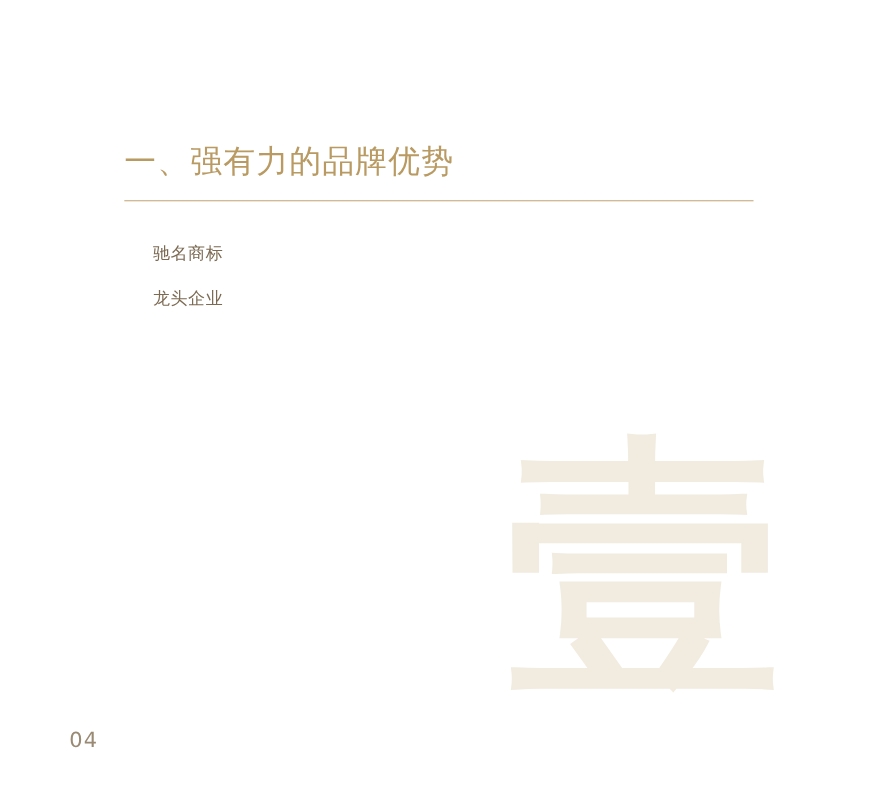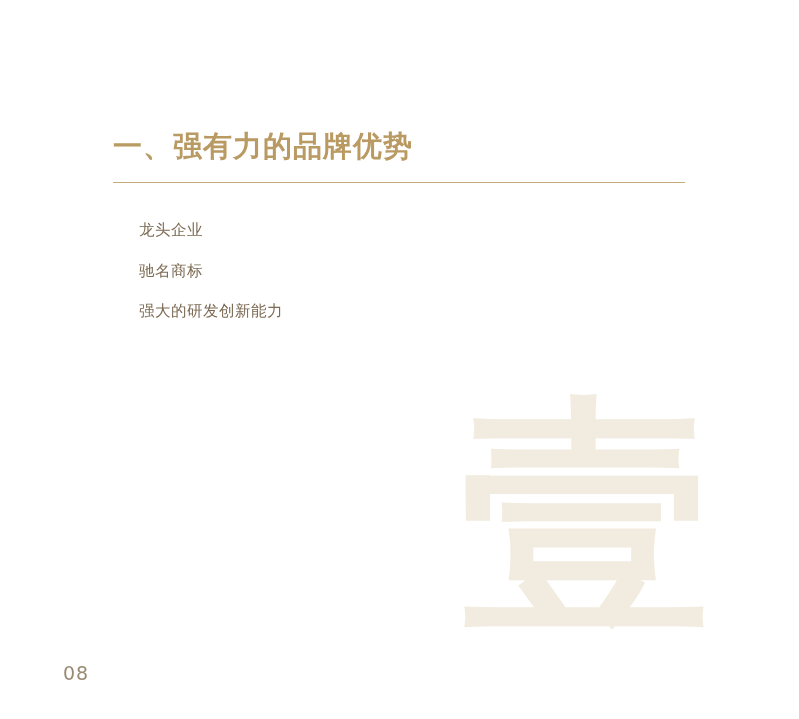--- a/index.html
+++ b/index.html
@@ -35,21 +35,21 @@
   }
   .title-block {
     position: absolute;
     left: 113px;
     top: 128px;
     width: 572px;
   }
   .title {
     font-family: "DejaVu Sans", sans-serif;
     font-size: 29px;
-    font-weight: 700;
+    font-weight: 400;
     color: #b99a62;
     letter-spacing: 1px;
     line-height: 1.3;
     white-space: nowrap;
   }
   .title-rule {
     margin-top: 16px;
     height: 1px;
     background: #c6ab7d;
     width: 100%;
@@ -89,20 +89,19 @@
 <div class="page">
 
   <div class="watermark">壹</div>
 
   <div class="title-block">
     <div class="title">一、强有力的品牌优势</div>
     <div class="title-rule"></div>
   </div>
 
   <div class="bullet-list">
+    <div class="bullet-item">驰名商标</div>
     <div class="bullet-item">龙头企业</div>
-    <div class="bullet-item">驰名商标</div>
-    <div class="bullet-item">强大的研发创新能力</div>
   </div>
 
-  <div class="page-number">08</div>
+  <div class="page-number">04</div>
 
 </div>
 
 </body></html>

